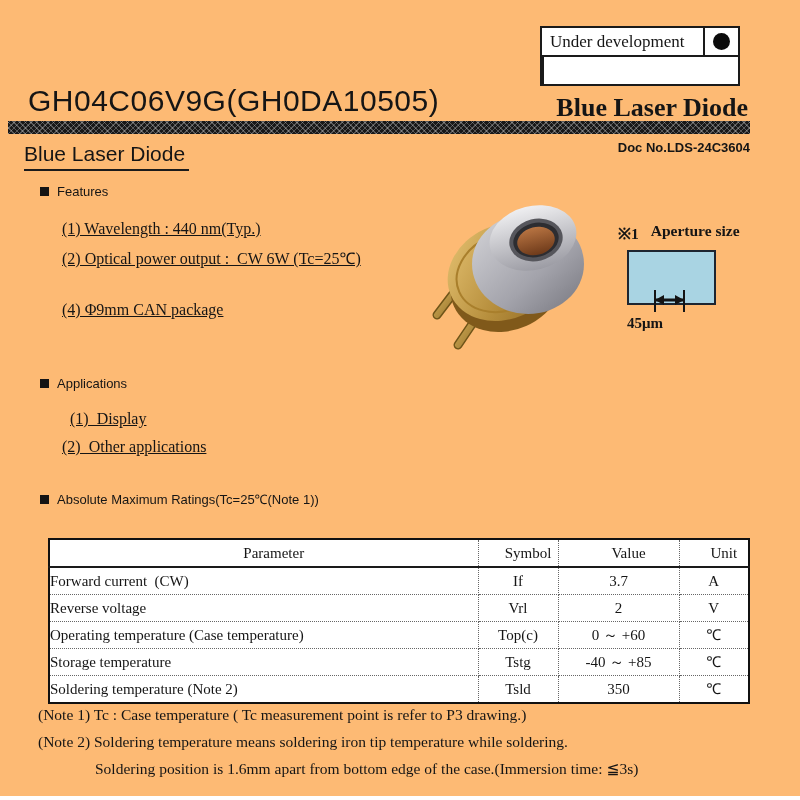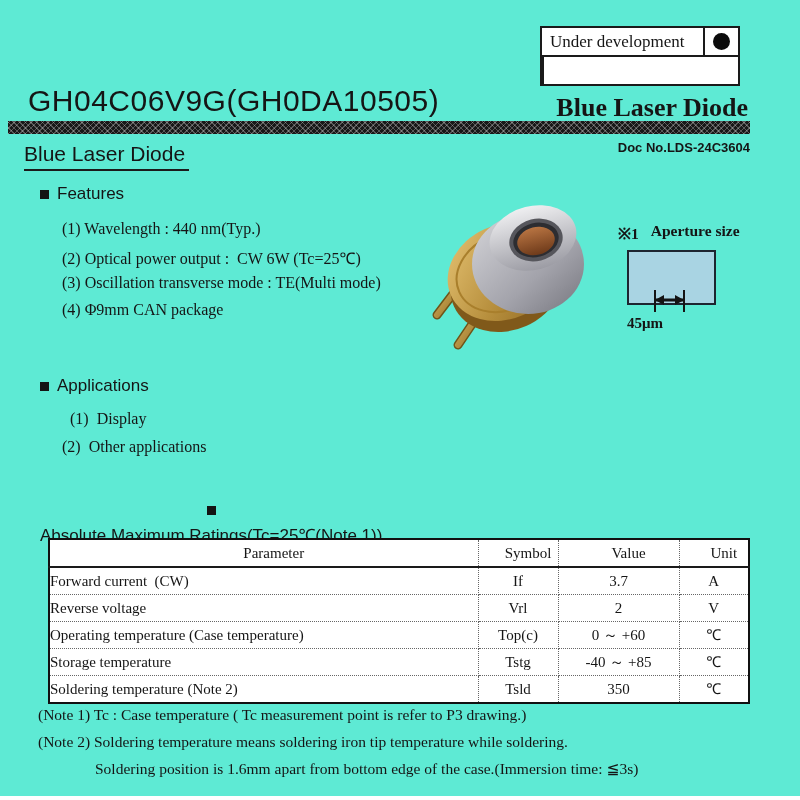--- a/index.html
+++ b/index.html
@@ -1,17 +1,17 @@
 <!DOCTYPE html>
 <html><head>
 <meta charset="utf-8">
 <style>
   html,body{margin:0;padding:0;}
   #page{
-    position:relative;width:800px;height:796px;background:#5eead4;
+    position:relative;width:800px;height:796px;background:#fdba74;
     font-family:"Liberation Serif", serif;color:#151515;overflow:hidden;
   }
   .abs{position:absolute;}
   .pre{white-space:pre;}
 
   
   .status-box{left:540px;top:26px;width:196px;border:2px solid #1a1a1a;background:#fff;}
   .status-row{display:flex;height:27px;align-items:center;}
   .status-row.first{border-bottom:2px solid #1a1a1a;}
   .status-label{flex:1;padding-left:8px;font-size:17px;line-height:1;}
@@ -25,24 +25,24 @@
     left:8px;top:121px;width:742px;height:13px;background-color:#181818;
     background-image:
       repeating-linear-gradient(45deg, rgba(255,255,255,.28) 0 1px, transparent 1px 4px),
       repeating-linear-gradient(-45deg, rgba(255,255,255,.28) 0 1px, transparent 1px 4px);
   }
   .page-heading{left:24px;top:142px;font-family:"Liberation Sans",sans-serif;font-size:21px;
     border-bottom:2px solid #1b1b1b;padding:0 4px 3px 0;}
   .doc-no{top:140px;right:50px;font-family:"Liberation Sans",sans-serif;font-weight:bold;font-size:13px;}
 
   
-  .section-hd{display:flex;align-items:center;gap:8px;font-family:"Liberation Sans",sans-serif;font-size:17px;}
+  .section-hd{display:flex;align-items:center;gap:8px;font-family:"Liberation Sans",sans-serif;font-size:13px;}
   .sq-bullet{width:9px;height:9px;background:#141414;flex:0 0 auto;}
 
-  .serif-item{font-size:16px;}
+  .serif-item{font-size:16px;text-decoration:underline;}
 
   
   .aperture-label{font-weight:bold;font-size:15.5px;display:flex;gap:12px;}
   .aperture-rect{left:627px;top:250px;width:85px;height:51px;border:2px solid #1d2530;}
   .aperture-dim{left:627px;top:315px;width:85px;text-align:left;font-weight:bold;font-size:15px;}
 
   
   table.ratings{border-collapse:collapse;table-layout:fixed;width:700px;border:2px solid #111;background:#fff;}
   table.ratings th, table.ratings td{
     border:1px dotted #666;font-weight:400;font-size:15px;height:26px;padding:0 4px;line-height:1;
@@ -74,21 +74,20 @@
   <div class="abs rule-bar"></div>
   <div class="abs page-heading">Blue Laser Diode</div>
   <div class="abs doc-no">Doc No.LDS-24C3604</div>
 
   <div class="abs section-hd" style="left:40px;top:184px;">
     <span class="sq-bullet"></span>
     <span>Features</span>
   </div>
   <div class="abs serif-item pre" style="left:62px;top:220px;">(1) Wavelength : 440 nm(Typ.)</div>
   <div class="abs serif-item pre" style="left:62px;top:247px;">(2) Optical power output :  CW 6W (Tc=25℃)</div>
-  <div class="abs serif-item pre" style="left:62px;top:274px;">(3) Oscillation transverse mode : TE(Multi mode)</div>
   <div class="abs serif-item pre" style="left:62px;top:301px;">(4) Φ9mm CAN package</div>
 
   <svg class="abs" style="left:428px;top:186px;" width="190" height="172" viewBox="0 0 190 172">
     <defs>
       <linearGradient id="goldG" x1="0" y1="0" x2="1" y2="1">
         <stop offset="0" stop-color="#e7c474"></stop>
           <stop offset="0.55" stop-color="#b68e3c"></stop>
           <stop offset="1" stop-color="#8a6420"></stop>
       </linearGradient>
       <linearGradient id="goldPin" x1="0" y1="0" x2="1" y2="1">
@@ -142,21 +141,21 @@
   </svg>
   <div class="abs aperture-dim">45μm</div>
 
   <div class="abs section-hd" style="left:40px;top:376px;">
     <span class="sq-bullet"></span>
     <span>Applications</span>
   </div>
   <div class="abs serif-item pre" style="left:70px;top:410px;">(1)  Display</div>
   <div class="abs serif-item pre" style="left:62px;top:438px;">(2)  Other applications</div>
 
-  <div class="abs section-hd" style="left:40px;top:506px;flex-direction:column;">
+  <div class="abs section-hd" style="left:40px;top:490px;">
     <span class="sq-bullet"></span>
     <span>Absolute Maximum Ratings(Tc=25℃(Note 1))</span>
   </div>
 
   <table class="abs ratings" style="left:48px;top:538px;">
     <colgroup>
         <col style="width:429px">
         <col style="width:80px">
         <col style="width:121px">
         <col style="width:70px">

